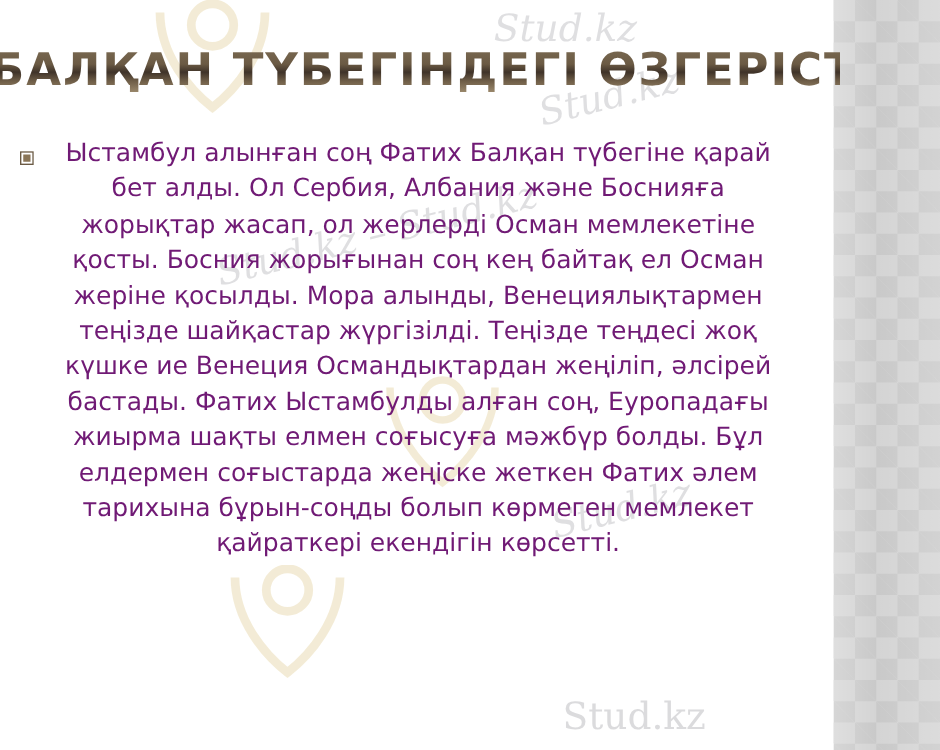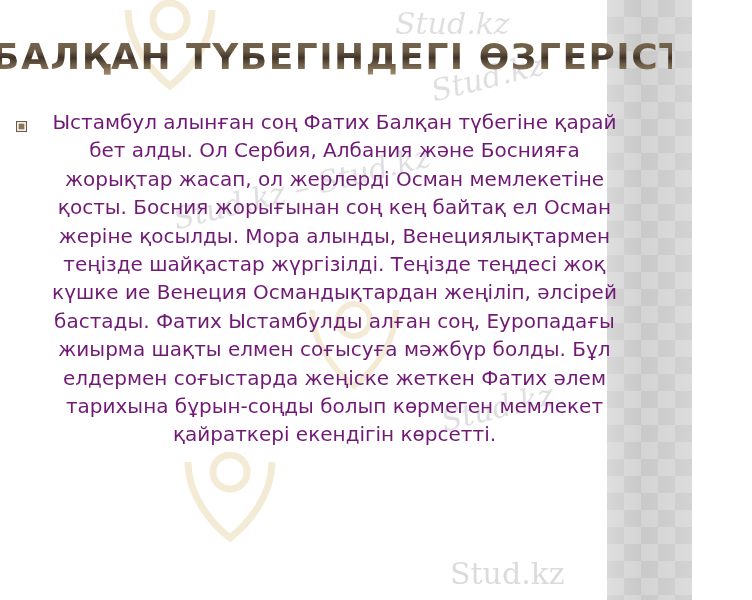--- a/index.html
+++ b/index.html
@@ -8,21 +8,21 @@
   }
   body {
     width: 752px;
     height: 600px;
     overflow: hidden;
     font-family: "DejaVu Sans", sans-serif;
     background: #ffffff;
   }
   .slide {
     position: relative;
-    width: 692px;
+    width: 752px;
     height: 600px;
     background: #ffffff;
     overflow: hidden;
   }
   
   .right-band {
     position: absolute;
     top: 0;
     right: 0;
     width: 85px;

